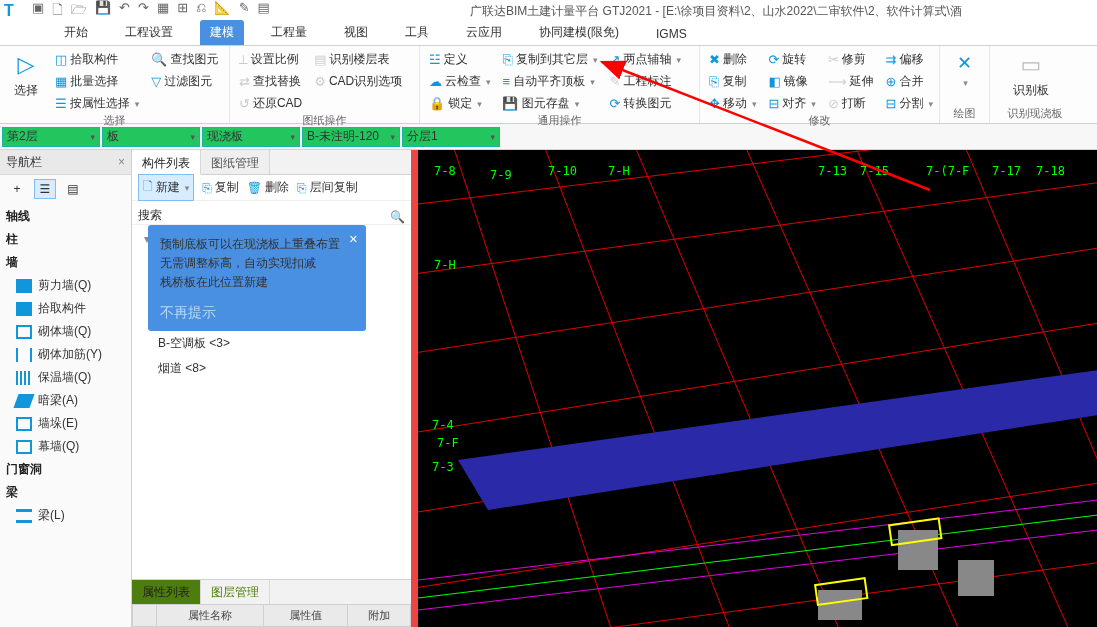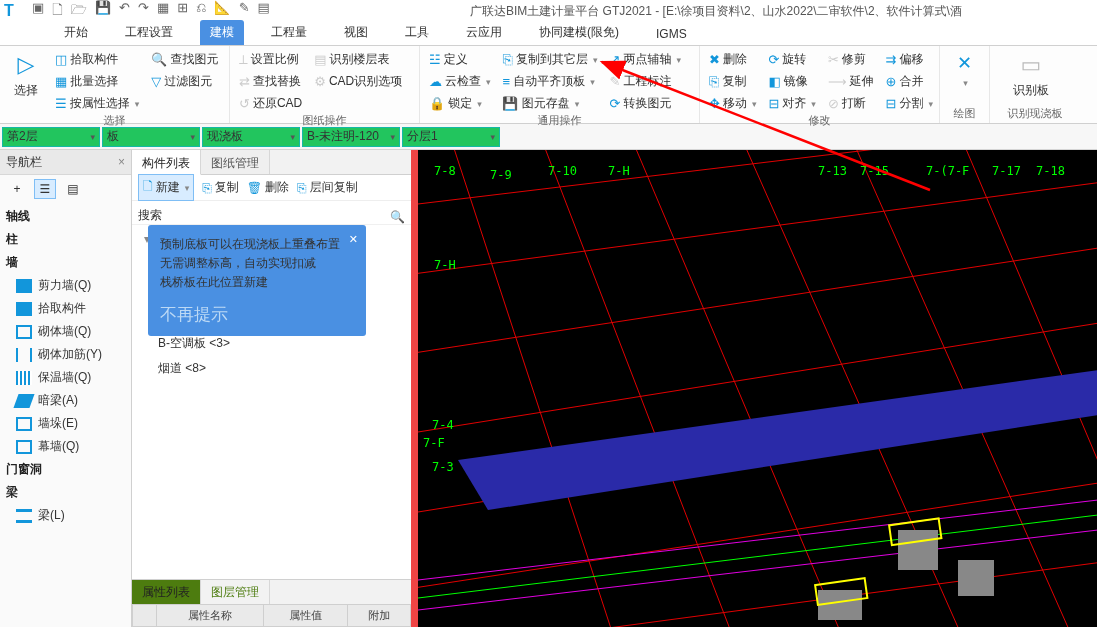--- a/index.html
+++ b/index.html
@@ -43,21 +43,21 @@
 .mid-tabs .t.active{background:#fff;border-bottom:1px solid #fff;margin-bottom:-1px;color:#222}
 .mid-tool{height:26px;display:flex;align-items:center;gap:8px;padding:0 6px;border-bottom:1px solid #eee}
 .mid-tool .b{display:flex;align-items:center;gap:3px;color:#444}
 .mid-tool .b .i{color:#1296db}
 .mid-tool .b.active{background:#d8ecff;padding:2px 4px;border:1px solid #7fbef5}
 .mid-search{height:24px;display:flex;align-items:flex-end;padding:0 6px;color:#999;border-bottom:1px solid #f0f0f0}
 .mid-tree{flex:1;padding:4px 0 4px 12px;position:relative}
 .mid-tree .node{padding:4px 0 4px 14px;color:#333}
 .tip{position:absolute;left:148px;top:225px;width:218px;background:#4a90e2;color:#fff;border-radius:3px;padding:10px 12px 8px;font-size:12px;z-index:50;line-height:1.6}
 .tip .close{position:absolute;right:8px;top:6px;color:#fff;cursor:pointer;font-size:11px}
-.tip .foot{margin-top:8px;color:#bcd9f5;font-size:17px}
+.tip .foot{margin-top:8px;color:#bcd9f5;font-size:14px}
 .mid-props{border-top:1px solid #d0d0d0}
 .mid-props .tabs{display:flex;background:#f2f2f2;height:24px}
 .mid-props .tabs .t{padding:4px 10px;border-right:1px solid #d7d7d7;color:#4d7c0f}
 .mid-props .tabs .t.active{background:#4d7c0f;color:#222}
 .mid-props table{width:100%;border-collapse:collapse}
 .mid-props th{background:#eaeaea;border:1px solid #cfcfcf;padding:3px 4px;font-weight:normal;color:#444;font-size:11px}
 .viewport{flex:1;background:#000;position:relative;overflow:hidden}
 .viewport svg{position:absolute;inset:0}
 .vlabel{position:absolute;color:#0f0;font-size:12px;font-family:monospace}
 .arrow{position:absolute;z-index:60;pointer-events:none}
@@ -476,21 +476,21 @@
     <div class="vlabel" style="left:72px;top:18px">7-9</div>
     <div class="vlabel" style="left:130px;top:14px">7-10</div>
     <div class="vlabel" style="left:190px;top:14px">7-H</div>
     <div class="vlabel" style="left:400px;top:14px">7-13</div>
     <div class="vlabel" style="left:442px;top:14px">7-15</div>
     <div class="vlabel" style="left:508px;top:14px">7-(7-F</div>
     <div class="vlabel" style="left:574px;top:14px">7-17</div>
     <div class="vlabel" style="left:618px;top:14px">7-18</div>
     <div class="vlabel" style="left:16px;top:108px">7-H</div>
     <div class="vlabel" style="left:14px;top:268px">7-4</div>
-    <div class="vlabel" style="left:5px;top:286px">7-F</div>
+    <div class="vlabel" style="left:19px;top:286px">7-F</div>
     <div class="vlabel" style="left:14px;top:310px">7-3</div>
   </div>
 </div>
 
 <div class="tip">
   <span class="close">✕</span>
   <div>预制底板可以在现浇板上重叠布置</div>
   <div>无需调整标高，自动实现扣减</div>
   <div>栈桥板在此位置新建</div>
   <div class="foot">不再提示</div>

